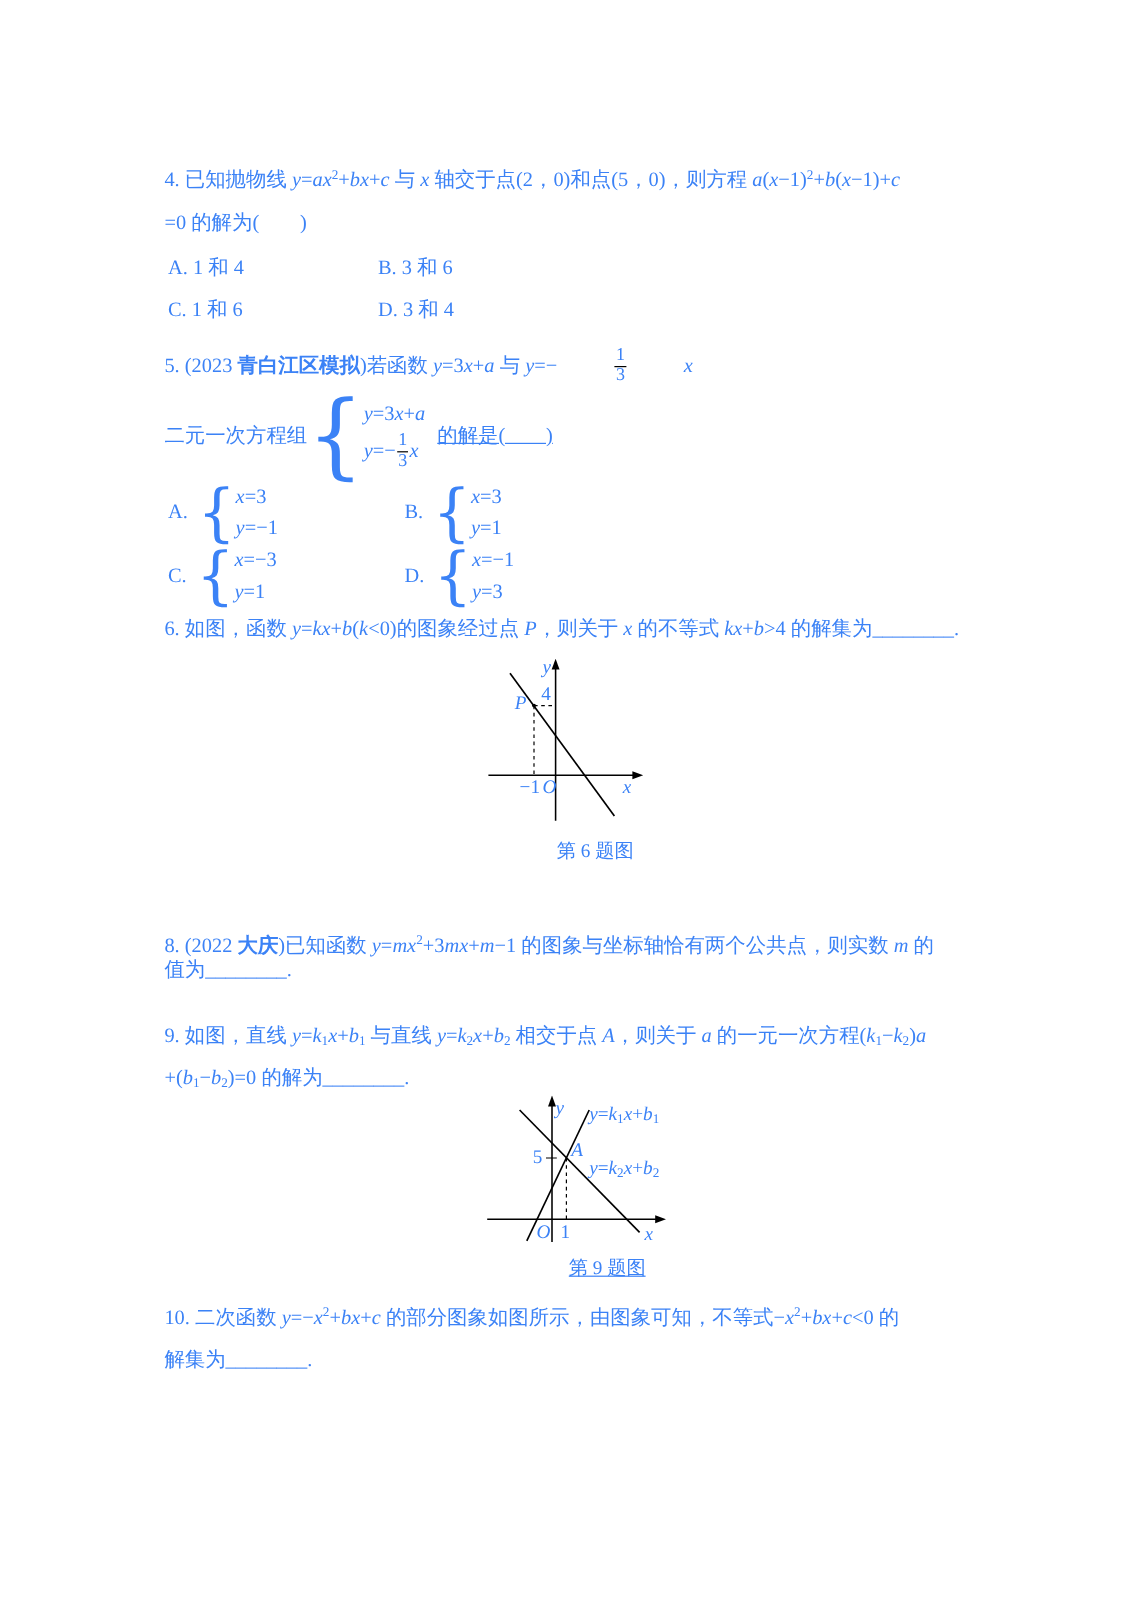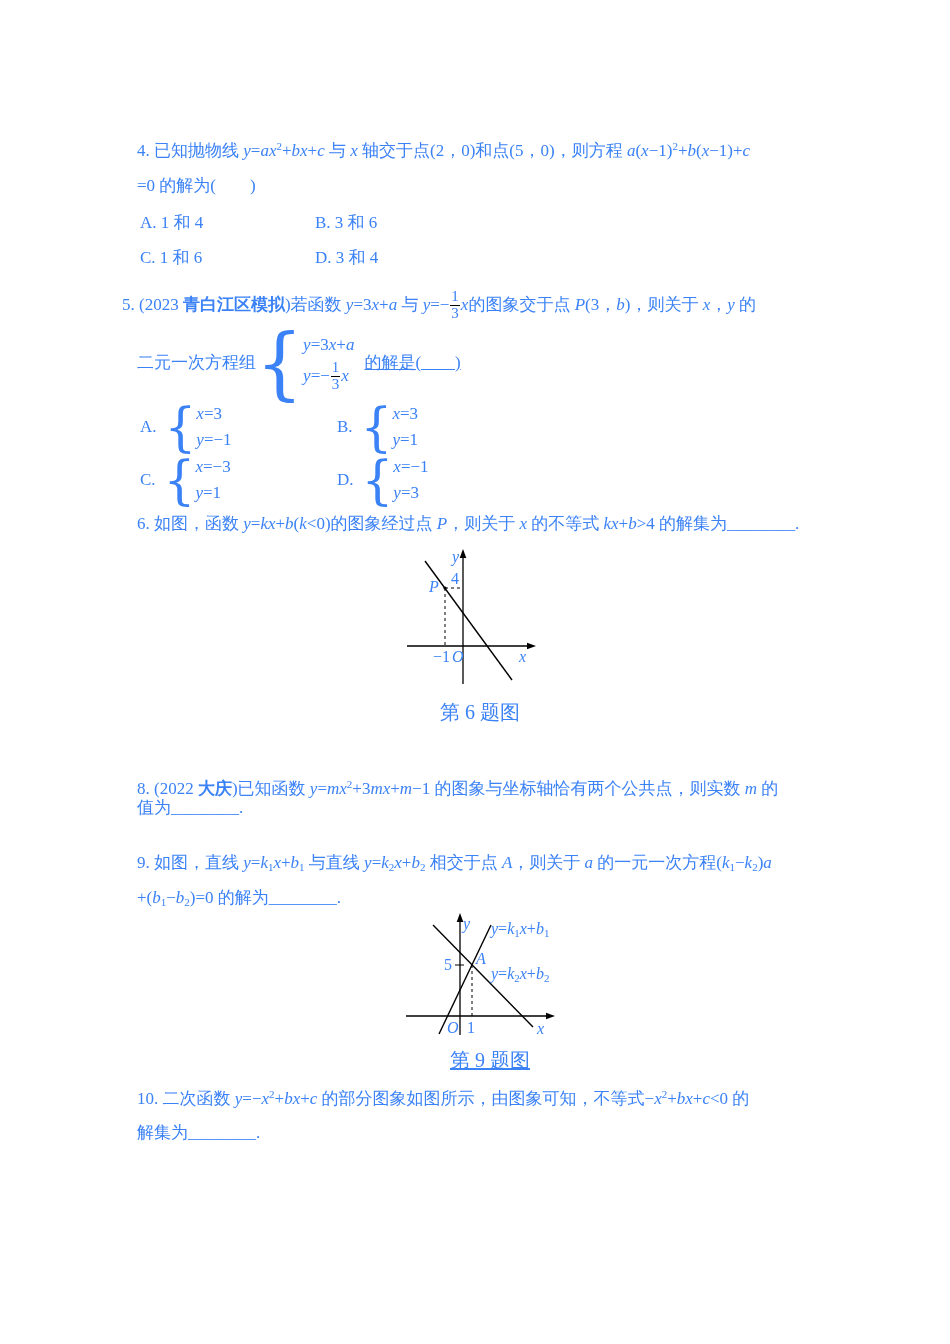--- a/index.html
+++ b/index.html
@@ -26,42 +26,41 @@
   .pair-col { display:flex; flex-direction:column; justify-content:center; }
   .pair-col .row { line-height:26px; }
   .sys-col .row1 { line-height:26px; }
   .sys-col .row2 { display:flex; align-items:center; line-height:1.1; padding:2px 0; }
   .opt { display:flex; align-items:center; }
   .opt .optlabel { margin-right:8px; }
   .fig { position:absolute; }
   .fig svg { position:absolute; left:0; top:0; }
   .fig .lbl { position:absolute; font-size:16px; white-space:nowrap; line-height:1; }
   .it { font-style:italic; }
-  .fig-caption { position:absolute; left:0; width:100%; text-align:center; font-size:20px; }
+  .fig-caption { position:absolute; left:16px; width:100%; text-align:center; font-size:16px; }
 </style>
 </head>
 <body>
 
 <div class="page">
 
   <div class="abs" style="left:137px; top:124px;">4. 已知抛物线 <i>y</i>=<i>ax</i><sup>2</sup>+<i>bx</i>+<i>c</i> 与 <i>x</i> 轴交于点(2，0)和点(5，0)，则方程 <i>a</i>(<i>x</i>−1)<sup>2</sup>+<i>b</i>(<i>x</i>−1)+<i>c</i></div>
   <div class="abs" style="left:137px; top:160px;">=0 的解为(　　)</div>
   <div class="abs" style="left:140px; top:197px;">A. 1 和 4</div>
   <div class="abs" style="left:315px; top:197px;">B. 3 和 6</div>
   <div class="abs" style="left:140px; top:232px;">C. 1 和 6</div>
   <div class="abs" style="left:315px; top:232px;">D. 3 和 4</div>
 
-  <div class="abs mline" style="left:122px; top:270px; height:38px;">
+  <div class="abs mline" style="left:137px; top:270px; height:38px;gap:47px;">
     <span>5. (2023 <b>青白江区模拟</b>)若函数 <i>y</i>=3<i>x</i>+<i>a</i> 与 <i>y</i>=−</span>
     <span class="frac">
       <span class="num">1</span>
       <span class="den">3</span>
     </span>
     <span><i>x</i></span>
-    <span> 的图象交于点 <i>P</i>(3，<i>b</i>)，则关于 <i>x</i>，<i>y</i> 的</span>
   </div>
 
   <div class="abs sys" style="left:137px; top:312px; height:70px;">
     <span>二元一次方程组</span>
     <span class="brace big">{</span>
     <span class="sys-col">
       <span class="row1" style="display:block;"><i>y</i>=3<i>x</i>+<i>a</i></span>
       <span class="row2">
         <span><i>y</i>=−</span>
         <span class="frac">

